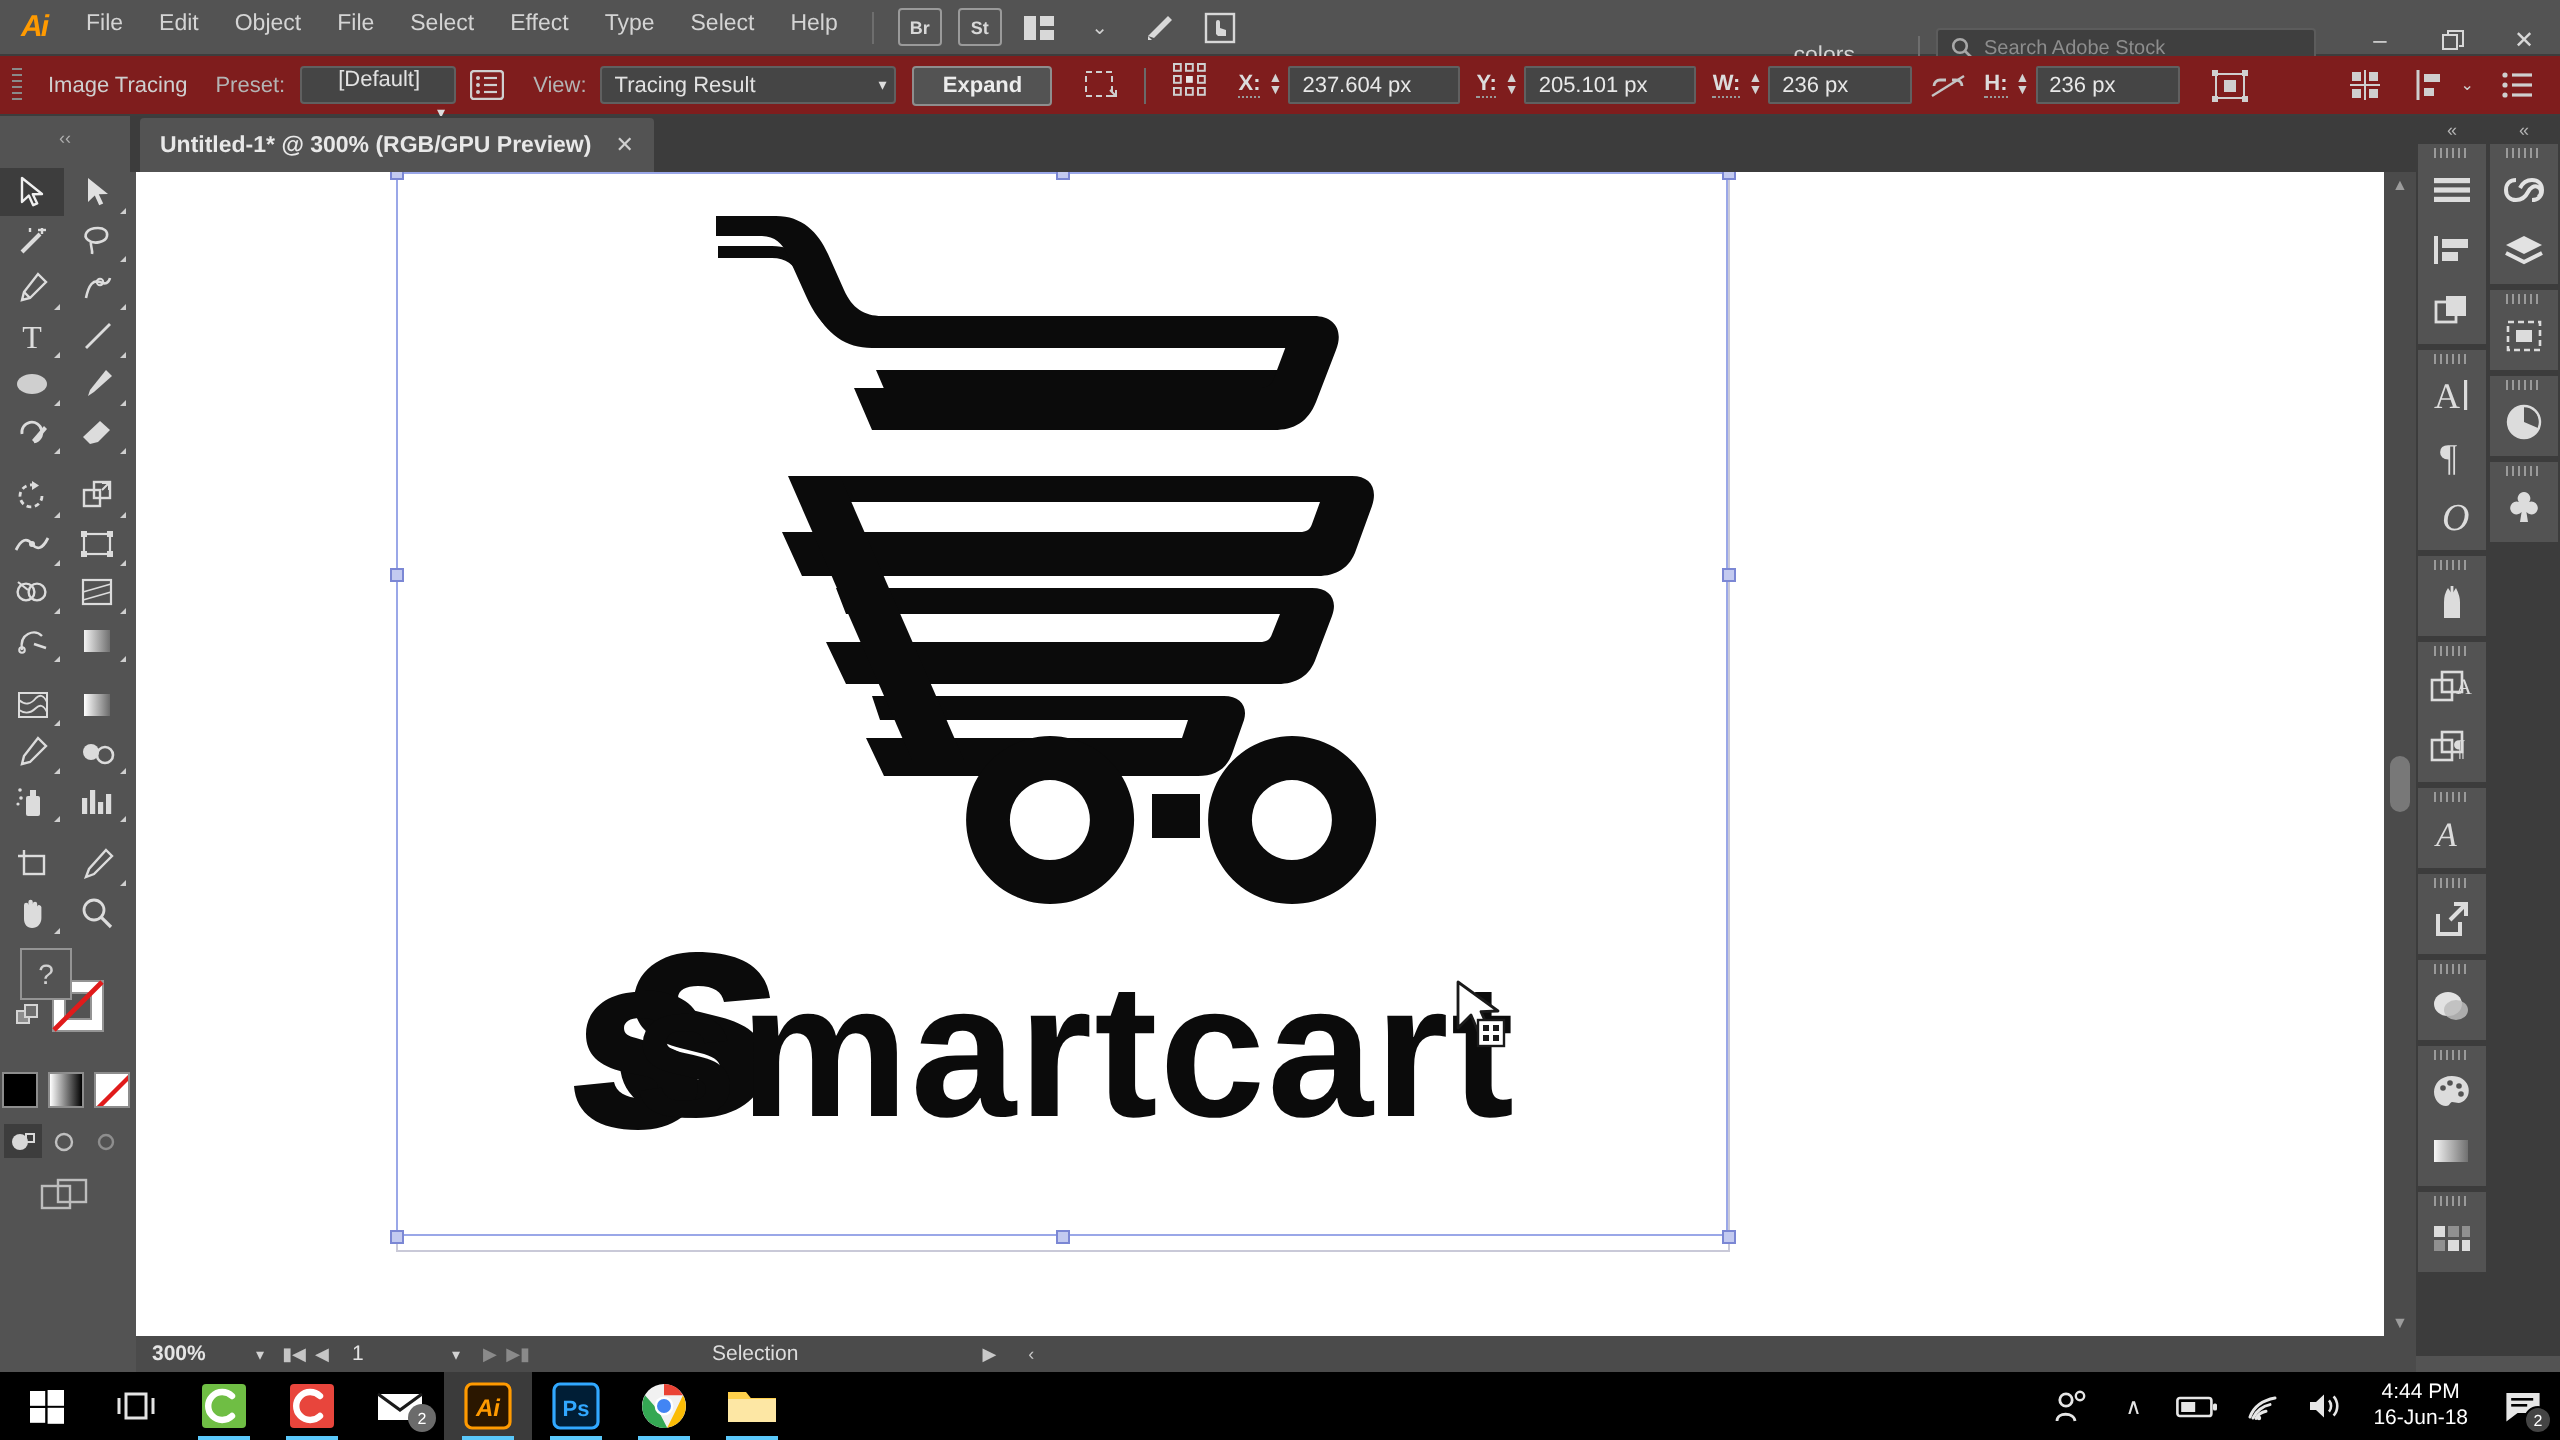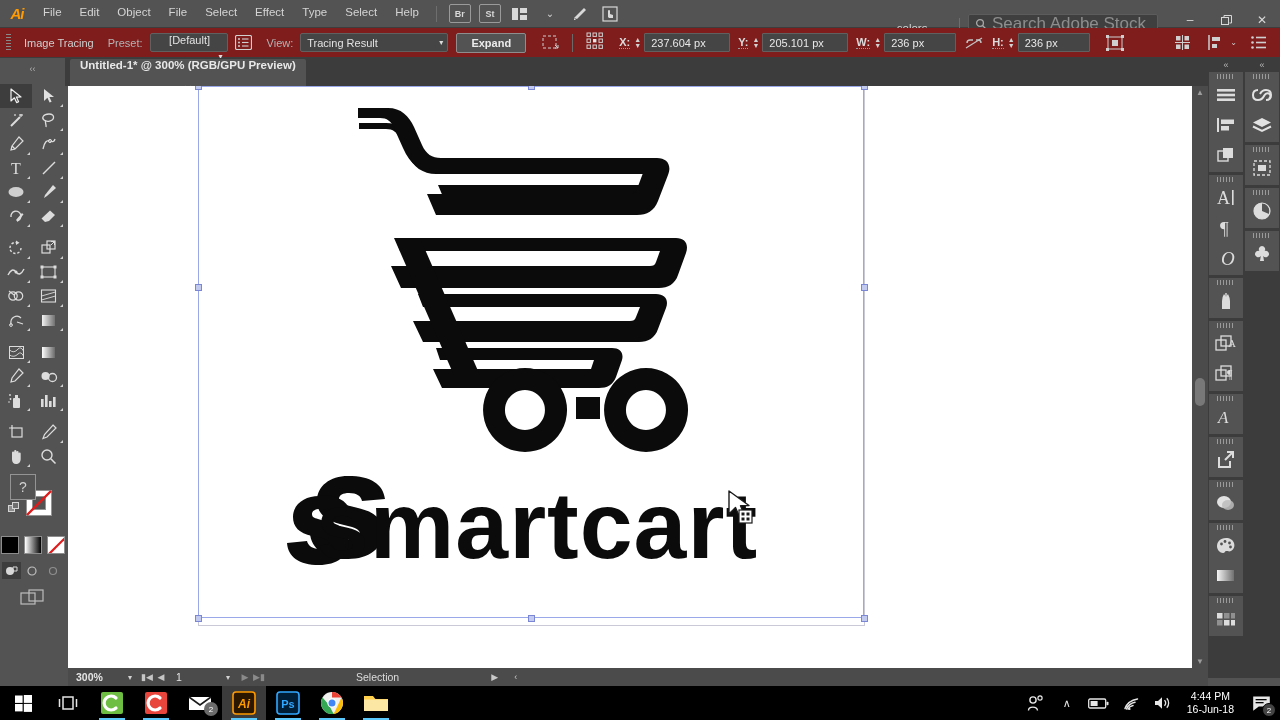--- a/index.html
+++ b/index.html
@@ -39,21 +39,21 @@
   .mb-right { margin-left: auto; display: flex; align-items: flex-end; height: 41px; }
   .colors-menu {
     color: #d4d4d4; font-size: 11.5px; display: flex; align-items: center; gap: 6px;
     padding: 0 10px;
   }
   .stock-search {
     width: 190px; height: 20px; background: #3f3f3f; border: 1px solid #5c5c5c;
     border-radius: 2px; display: flex; align-items: center; padding: 0 6px; gap: 5px;
     margin-right: 14px;
   }
-  .stock-search .ph { color: #8d8d8d; font-size: 17px; }
+  .stock-search .ph { color: #8d8d8d; font-size: 10px; }
   .wbtn {
     width: 36px; height: 28px; display: flex; align-items: center;
     justify-content: center; color: #d8d8d8; font-size: 12px;
   }
 
   
   .controlbar {
     position: absolute; left: 0; top: 28px; width: 1280px; height: 30px;
     background: #7f1d1d; display: flex; align-items: center;
     border-bottom: 1px solid #3d3d3d; padding-left: 6px;
@@ -90,21 +90,21 @@
     border-bottom: 1px dotted #9a9a9a; }
 
   
   .tabbar {
     position: absolute; left: 0; top: 58px; width: 1280px; height: 28px;
     background: #3c3c3c; display: flex; align-items: flex-end;
   }
   .doctab {
     margin-left: 70px; height: 27px; background: #535353; color: #e8e8e8;
     font-size: 11.5px; font-weight: bold; display: flex; align-items: center;
-    padding: 0 10px; gap: 12px; border-top-left-radius: 2px; border-top-right-radius: 2px; flex-direction: column;
+    padding: 0 10px; gap: 12px; border-top-left-radius: 2px; border-top-right-radius: 2px;
   }
   .doctab .x { color: #cfcfcf; font-size: 11px; font-weight: normal; }
 
   
   .toolbar {
     position: absolute; left: 0; top: 58px; width: 65px; height: 620px;
     background: #535353; padding-top: 26px;
   }
   .tb-grip { position:absolute; top: 6px; left: 0; width: 65px; text-align:center;
     color:#b0b0b0; font-size: 9px; }

